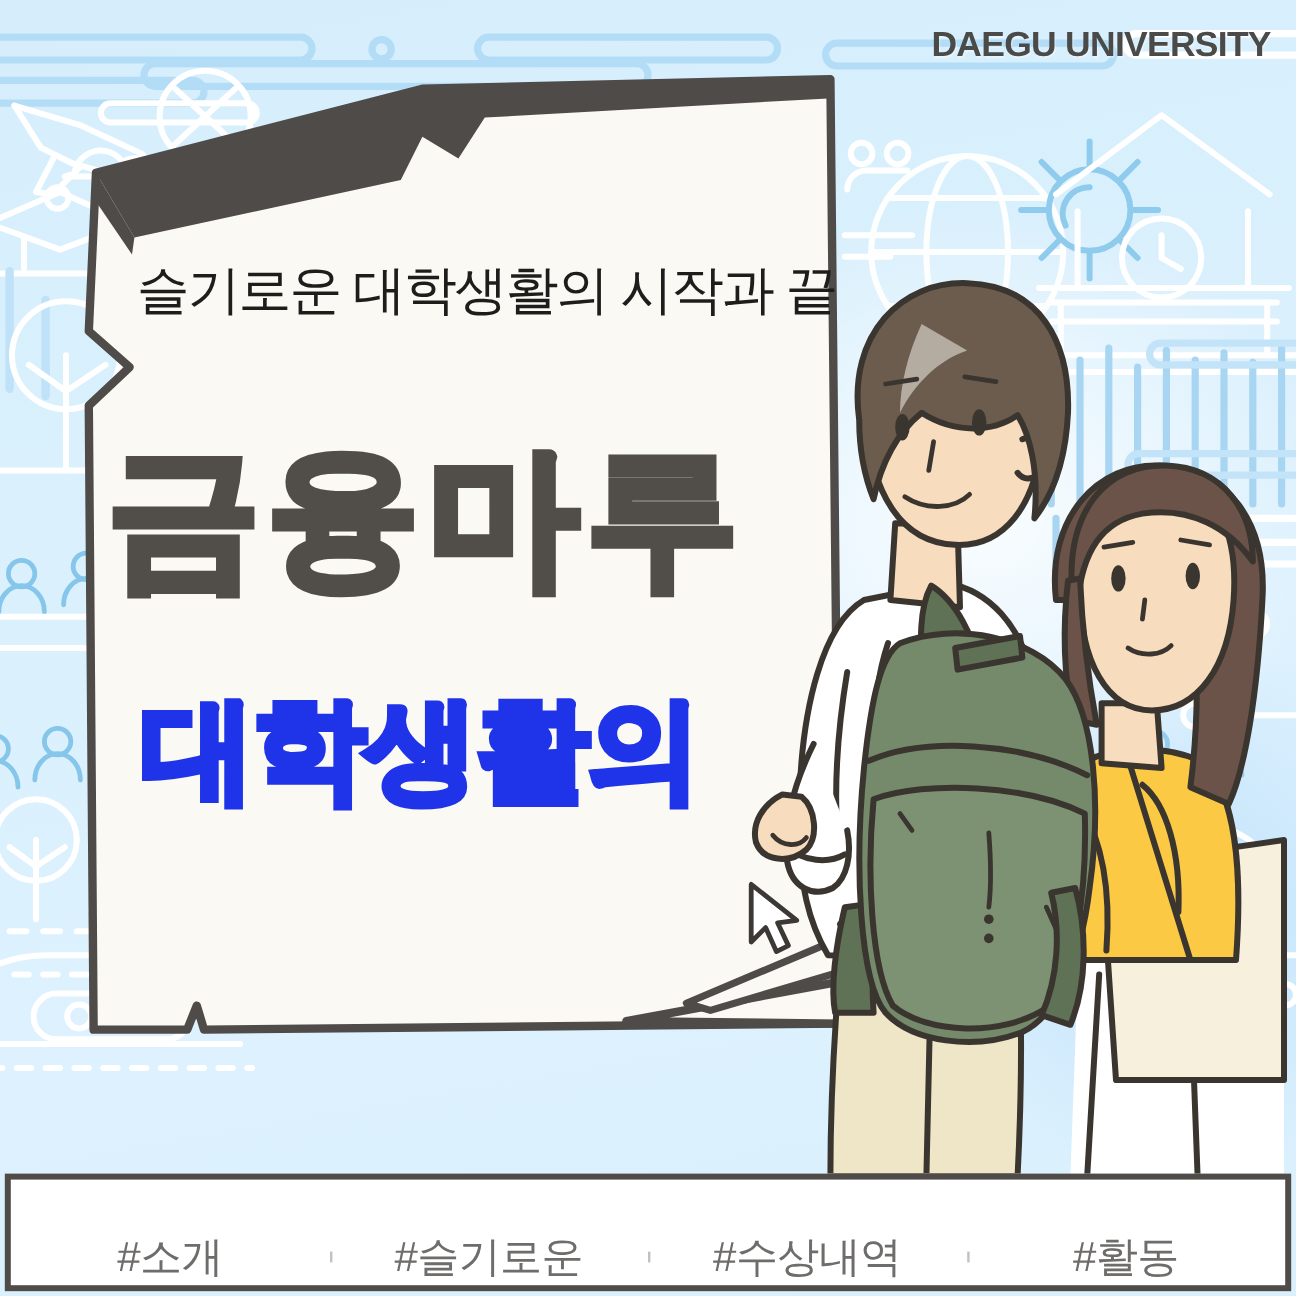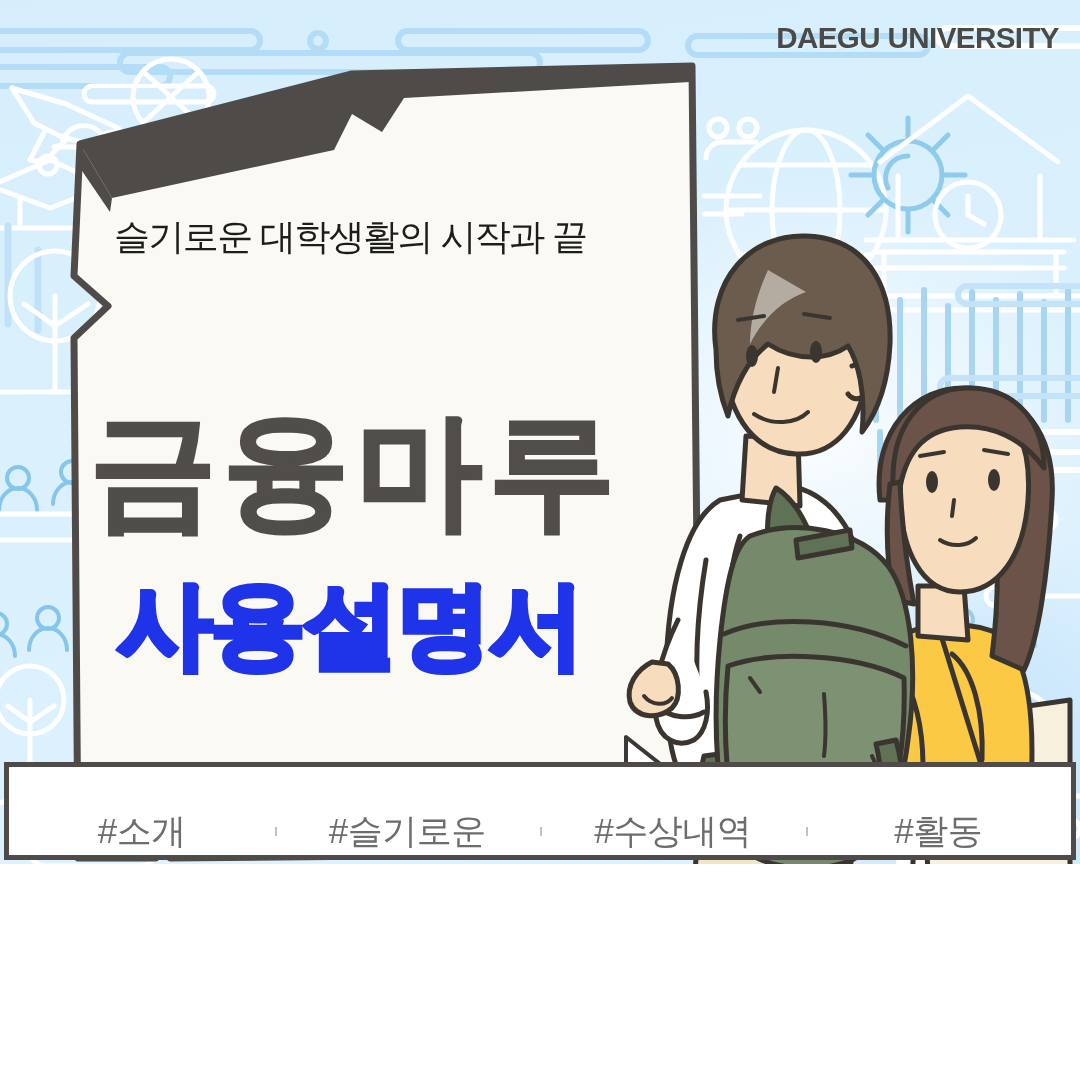--- a/index.html
+++ b/index.html
@@ -7,21 +7,21 @@
     padding: 0;
     background: #ffffff;
   }
   body {
     font-family: "Liberation Sans", "DejaVu Sans", sans-serif;
   }
 
   #poster {
     position: relative;
     width: 1080px;
-    height: 864px;
+    height: 1080px;
     overflow: hidden;
     background: #d9f0fd;
   }
 
   
   .bg-layer {
     position: absolute;
     inset: 0;
     width: 1080px;
     height: 1080px;
@@ -60,40 +60,39 @@
     left: 0;
     top: 0;
     width: 660px;
     height: 810px;
   }
   .subtitle {
     position: absolute;
     left: 62px;
     top: 155px;
     width: 580px;
-    font-size: 36px;
+    font-size: 44px;
     font-weight: 500;
     letter-spacing: -1.6px;
     color: #1d1d1b;
     white-space: nowrap;
     font-family: "Liberation Sans", "DejaVu Sans", sans-serif;
   }
   .headline {
     position: absolute;
     left: 38px;
     top: 310px;
     width: 620px;
     font-size: 126px;
     line-height: 1;
-    font-weight: 400;
+    font-weight: 700;
     letter-spacing: 7px;
     color: #514e4a;
     white-space: nowrap;
     font-family: "Liberation Sans", "DejaVu Sans", sans-serif;
-    margin-top: 40px;
     -webkit-text-stroke: 7px #514e4a;
   }
   .accent {
     position: absolute;
     left: 66px;
     top: 520px;
     width: 600px;
     font-size: 94px;
     line-height: 1;
     font-weight: 700;
@@ -372,21 +371,21 @@
 
       <path d="M28 86 L60 140 L58 154 L24 104 Z" fill="#4f4b49"></path>
 
       <path d="M648 760 L470 793 L648 795 Z" fill="#fbf9f4" stroke="#4f4b49" stroke-width="7" stroke-linejoin="round"></path>
       <path d="M648 724 L520 778 L540 784 L648 752 Z" fill="#fbf9f4" stroke="#4f4b49" stroke-width="6" stroke-linejoin="round"></path>
     </svg>
 
     <div class="paper-content">
       <div class="subtitle">슬기로운 대학생활의 시작과 끝</div>
       <div class="headline">금융마루</div>
-      <div class="accent">사용설명서</div>
+      <div class="accent">대학생활의</div>
     </div>
   </div>
 
   <svg class="illustration" viewBox="0 0 480 780">
     <g stroke="#3b3530" stroke-width="5" stroke-linecap="round" stroke-linejoin="round">
 
       <g>
 
         <path d="M300 560 L292 780 L470 780 L470 548 Z" fill="#ffffff" stroke="none"></path>
         <path d="M316 612 L306 780" fill="none"></path>

